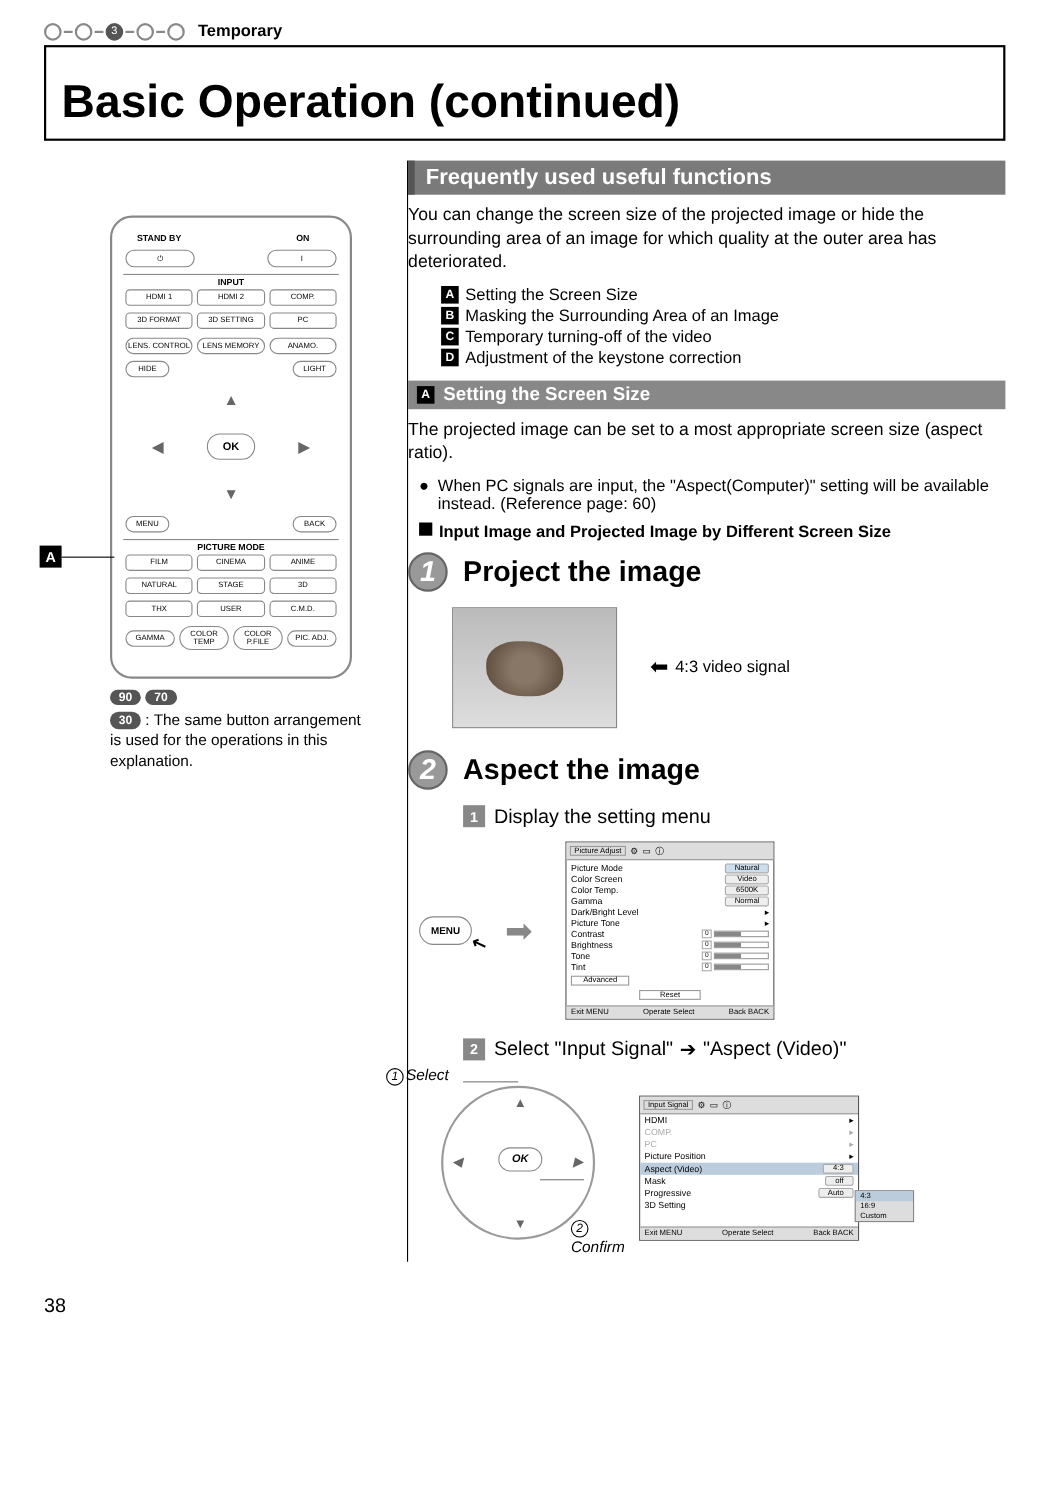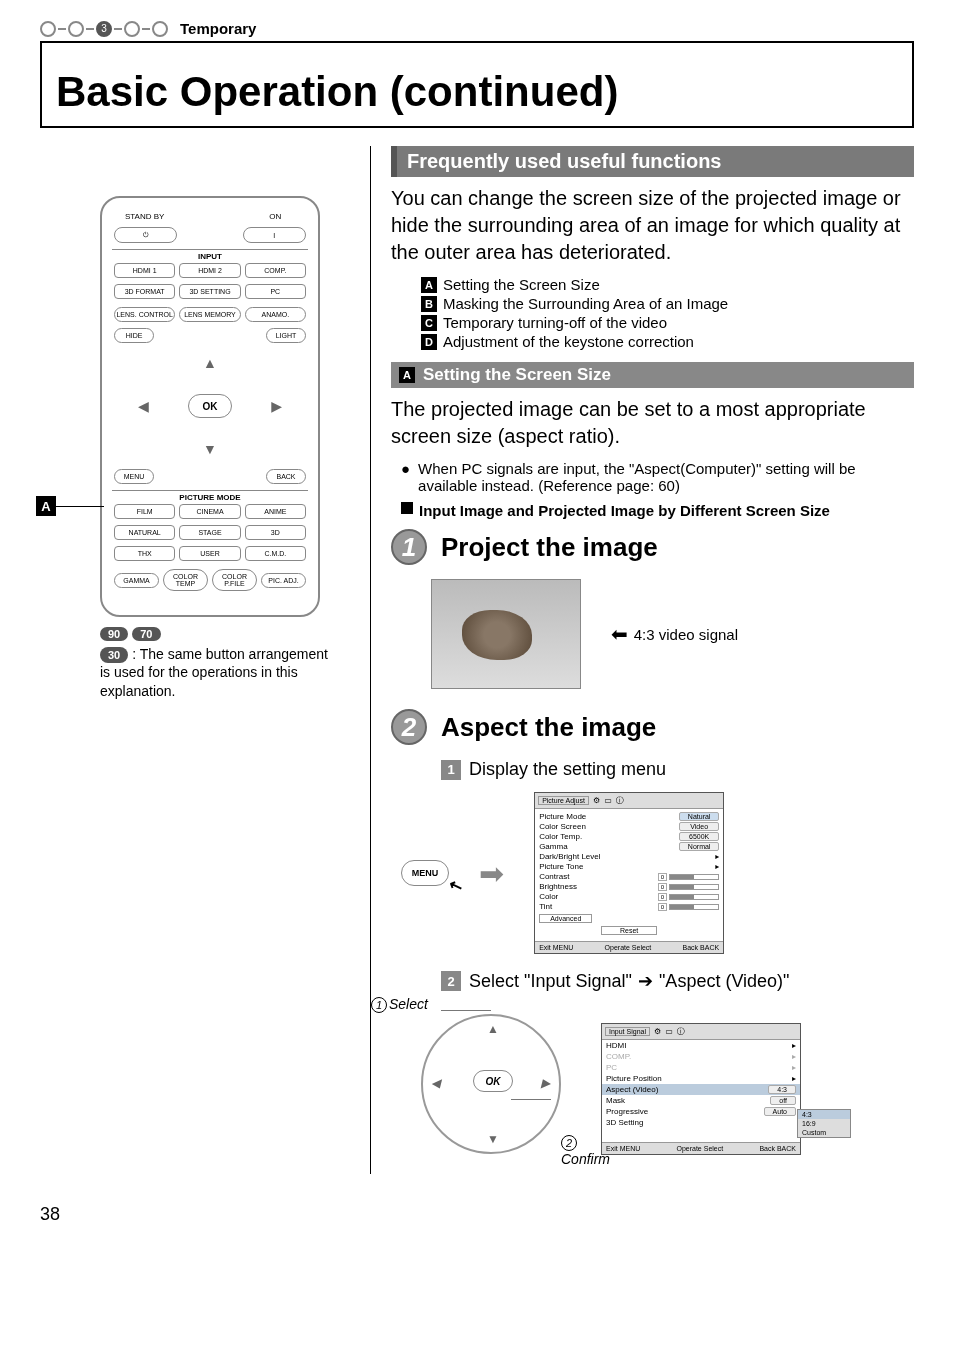--- a/index.html
+++ b/index.html
@@ -8,44 +8,44 @@
   .top-bar { display: flex; align-items: center; margin-bottom: 4px; }
   .step-dots { display: flex; align-items: center; gap: 2px; margin-right: 12px; }
   .dot { width: 16px; height: 16px; border-radius: 50%; border: 2px solid #888; display: inline-flex; align-items: center; justify-content: center; font-size: 10px; color: #fff; }
   .dot.filled { background: #555; border-color: #555; }
   .dash { width: 8px; height: 2px; background: #888; }
   .top-label { font-weight: bold; font-size: 15px; }
   .title-block { border: 2px solid #000; padding: 6px 14px 10px 14px; margin-bottom: 18px; }
   .main-title { font-size: 42px; font-weight: bold; margin-top: 19px; }
   .two-col { display: flex; gap: 30px; }
   .left-col { width: 300px; flex: 0 0 300px; }
-  .right-col { flex: 1; border-left: 1px solid #000; padding-left: 20px; }
+  .right-col { flex: 1; border-left: 1px solid #000; }
   .remote-wrap { position: relative; margin-top: 50px; }
   .markerA { position: absolute; left: -4px; top: 300px; width: 20px; height: 20px; background: #000; color: #fff; font-size: 13px; font-weight: bold; display: flex; align-items: center; justify-content: center; }
   .markerA-line { position: absolute; left: 16px; top: 310px; width: 48px; height: 1px; background: #000; }
   .remote { width: 220px; margin-left: 60px; border: 2px solid #888; border-radius: 20px; padding: 14px 10px 18px 10px; background: #fff; }
   .row { display: flex; justify-content: space-between; align-items: center; margin-bottom: 6px; }
-  .lbl { font-size: 8px; font-weight: normal; text-align: center; flex: 1; }
+  .lbl { font-size: 8px; font-weight: bold; text-align: center; flex: 1; }
   .btn { border: 1.5px solid #888; border-radius: 4px; font-size: 7px; text-align: center; padding: 3px 0; flex: 1; margin: 0 2px; }
   .btn.round { border-radius: 12px; }
   .btn.oval { border-radius: 10px; height: 16px; padding: 0; display: flex; align-items: center; justify-content: center; }
   .sec-label { font-size: 8px; font-weight: bold; text-align: center; margin: 4px 0 2px; border-top: 1px solid #888; padding-top: 2px; }
   .nav-pad { position: relative; height: 110px; margin: 8px 0; }
   .nav-ok { position: absolute; left: 50%; top: 50%; transform: translate(-50%,-50%); width: 44px; height: 24px; border: 1.5px solid #888; border-radius: 12px; font-size: 10px; font-weight: bold; display: flex; align-items: center; justify-content: center; }
   .nav-arrow { position: absolute; font-size: 14px; color: #666; }
   .nav-up { left: 50%; top: 4px; transform: translateX(-50%); }
   .nav-down { left: 50%; bottom: 4px; transform: translateX(-50%); }
   .nav-left { left: 26px; top: 50%; transform: translateY(-50%); }
   .nav-right { right: 26px; top: 50%; transform: translateY(-50%); }
   .ref-pills { display: flex; gap: 4px; margin: 10px 0 4px 60px; }
   .pill { background: #555; color: #fff; border-radius: 10px; font-size: 11px; padding: 1px 8px; font-weight: bold; }
   .left-note { font-size: 14px; margin-left: 60px; margin-top: 4px; line-height: 1.3; }
   .pill-inline { display: inline-block; background: #555; color: #fff; border-radius: 10px; font-size: 11px; padding: 1px 8px; font-weight: bold; vertical-align: middle; }
   .section-bar { background: #7a7a7a; color: #fff; font-size: 20px; font-weight: bold; padding: 4px 10px; margin-bottom: 8px; border-left: 6px solid #555; }
-  .body-text { font-size: 20px; line-height: 1.35; margin-bottom: 10px; }
+  .body-text { font-size: 16px; line-height: 1.35; margin-bottom: 10px; }
   .sub-list { margin-left: 30px; margin-bottom: 12px; }
   .sub-list .row-item { display: flex; align-items: center; font-size: 15px; margin-bottom: 2px; }
   .sq { width: 16px; height: 16px; background: #000; color: #fff; font-size: 11px; font-weight: bold; display: inline-flex; align-items: center; justify-content: center; margin-right: 6px; }
   .sub-bar { background: #888; color: #fff; font-size: 17px; font-weight: bold; padding: 3px 8px; margin-bottom: 8px; display: flex; align-items: center; }
   .sub-bar .sq { background: #000; margin-right: 8px; }
   .bullet-row { display: flex; font-size: 15px; margin-left: 10px; margin-bottom: 8px; }
   .bullet-dot { margin-right: 8px; }
   .blk-sq { width: 12px; height: 12px; background: #000; display: inline-block; margin-right: 6px; vertical-align: middle; }
   .bold-line { font-weight: bold; font-size: 15px; margin-left: 10px; margin-bottom: 10px; display: flex; }
   .step-row { display: flex; align-items: center; gap: 14px; margin-bottom: 14px; }
@@ -76,21 +76,21 @@
   .osd-reset { text-align: center; margin: 3px 0; }
   .osd-reset span { border: 1px solid #999; padding: 0 18px; font-size: 7px; }
   .osd-adv { border: 1px solid #999; padding: 0 10px; font-size: 7px; display: inline-block; margin-top: 2px; }
   .sel-row { display: flex; align-items: center; gap: 20px; margin-left: 10px; }
   .sel-diag { position: relative; width: 180px; height: 170px; font-style: italic; }
   .sel-circle { position: absolute; left: 20px; top: 10px; width: 140px; height: 140px; border: 2px solid #999; border-radius: 50%; }
   .sel-ok { position: absolute; left: 72px; top: 66px; width: 40px; height: 22px; border: 1.5px solid #888; border-radius: 11px; font-size: 10px; font-weight: bold; display: flex; align-items: center; justify-content: center; }
   .sel-arr { position: absolute; font-size: 12px; color: #666; }
   .sel-lbl { position: absolute; font-size: 14px; }
   .sel-l1 { left: -30px; top: -8px; }
-  .sel-l2 { left: 160px; top: 130px; }
+  .sel-l2 { left: 138px; top: 130px; }
   .sel-line { position: absolute; background: #777; }
   .osd2 { width: 200px; border: 1px solid #555; font-size: 8px; background: #fff; }
   .osd2-row { display: flex; justify-content: space-between; padding: 1px 4px; align-items: center; }
   .osd2-row.hl { background: #bcd; }
   .osd2-row .chev { font-size: 8px; }
   .osd2-val { border: 1px solid #aaa; padding: 0 8px; font-size: 7px; background: #eee; border-radius: 2px; }
   .popup { position: absolute; right: -50px; top: 86px; width: 54px; border: 1px solid #888; background: #ddd; font-size: 7px; }
   .popup div { padding: 1px 4px; }
   .popup .ph { background: #bcd; }
   .osd2-wrap { position: relative; }
@@ -307,21 +307,21 @@
                 </span>
               </div>
             <div class="osd-row">
                 <span>Brightness</span>
                 <span class="osd-slider-wrap">
                   <span class="osd-slider-num">0</span>
                   <span class="osd-slider"></span>
                 </span>
               </div>
             <div class="osd-row">
-                <span>Color</span>
+                <span>Tone</span>
                 <span class="osd-slider-wrap">
                   <span class="osd-slider-num">0</span>
                   <span class="osd-slider"></span>
                 </span>
               </div>
             <div class="osd-row">
                 <span>Tint</span>
                 <span class="osd-slider-wrap">
                   <span class="osd-slider-num">0</span>
                   <span class="osd-slider"></span>

